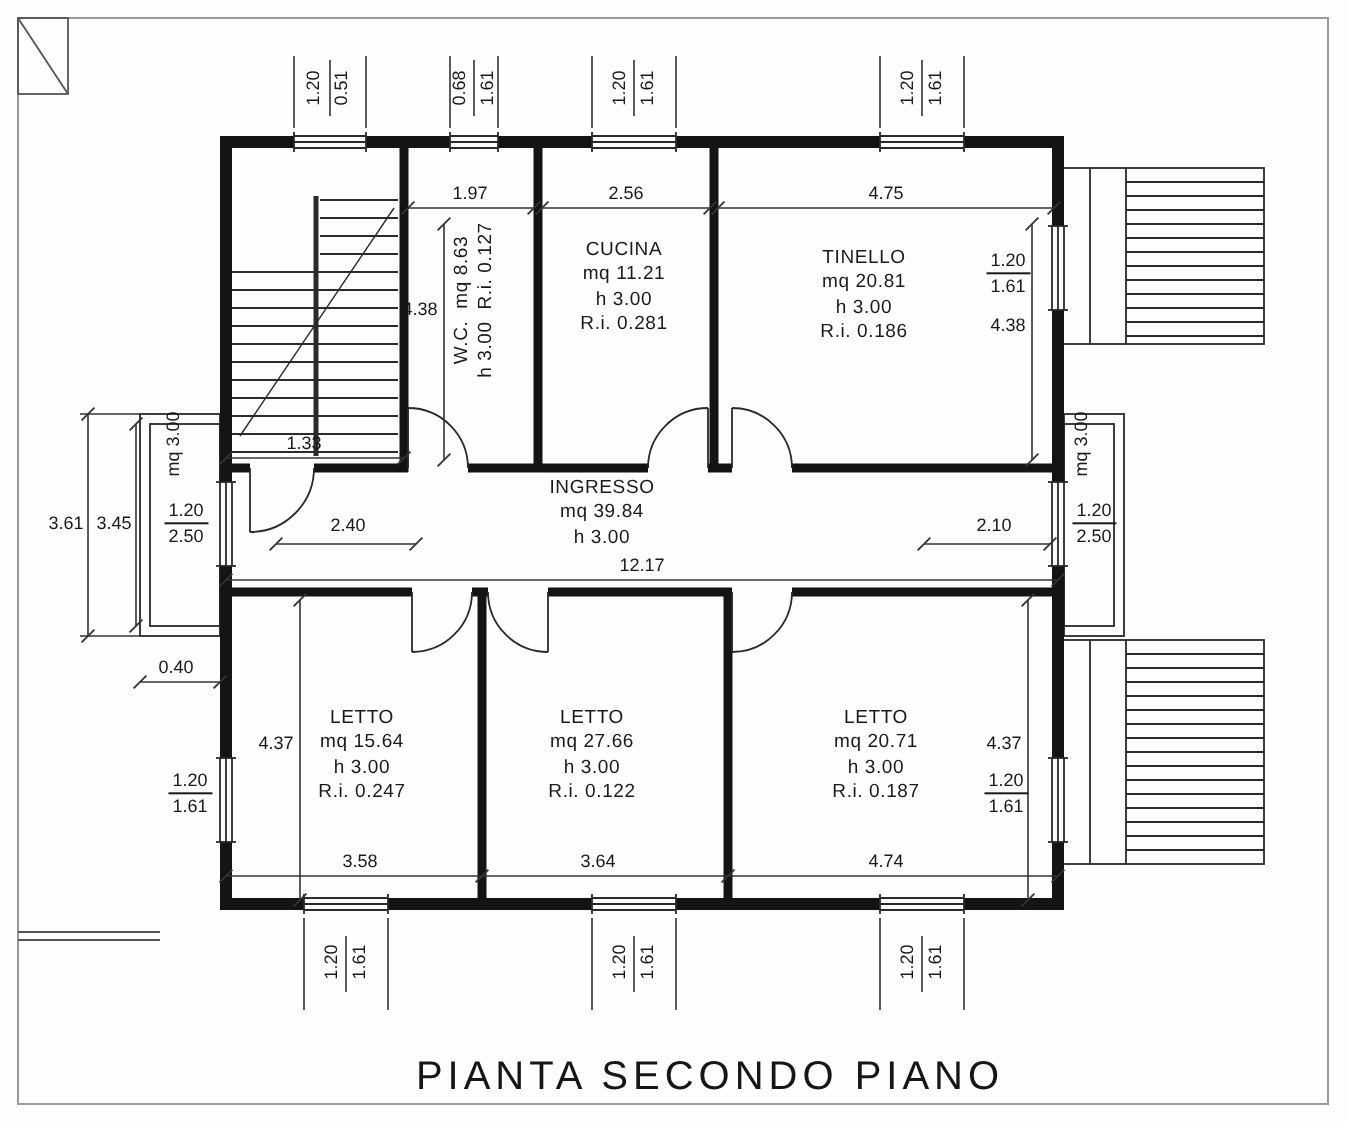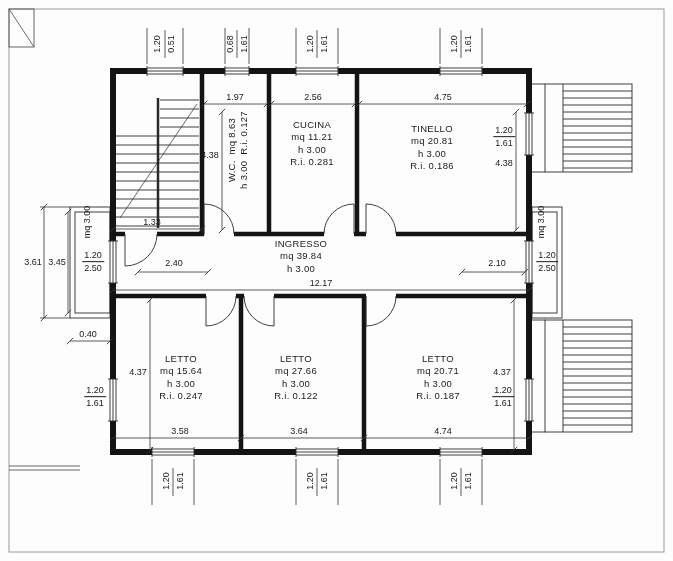--- a/index.html
+++ b/index.html
@@ -452,14 +452,15 @@
   </div>
   <div class="frac" style="left:95px;top:397px">
     <span class="ftop">1.20</span>
     <span class="fbot">1.61</span>
   </div>
   <div class="frac" style="left:503px;top:397px">
     <span class="ftop">1.20</span>
     <span class="fbot">1.61</span>
   </div>
 
+  <div class="plan-title">PIANTA SECONDO PIANO</div>
 
 </div>
 
 </body></html>

